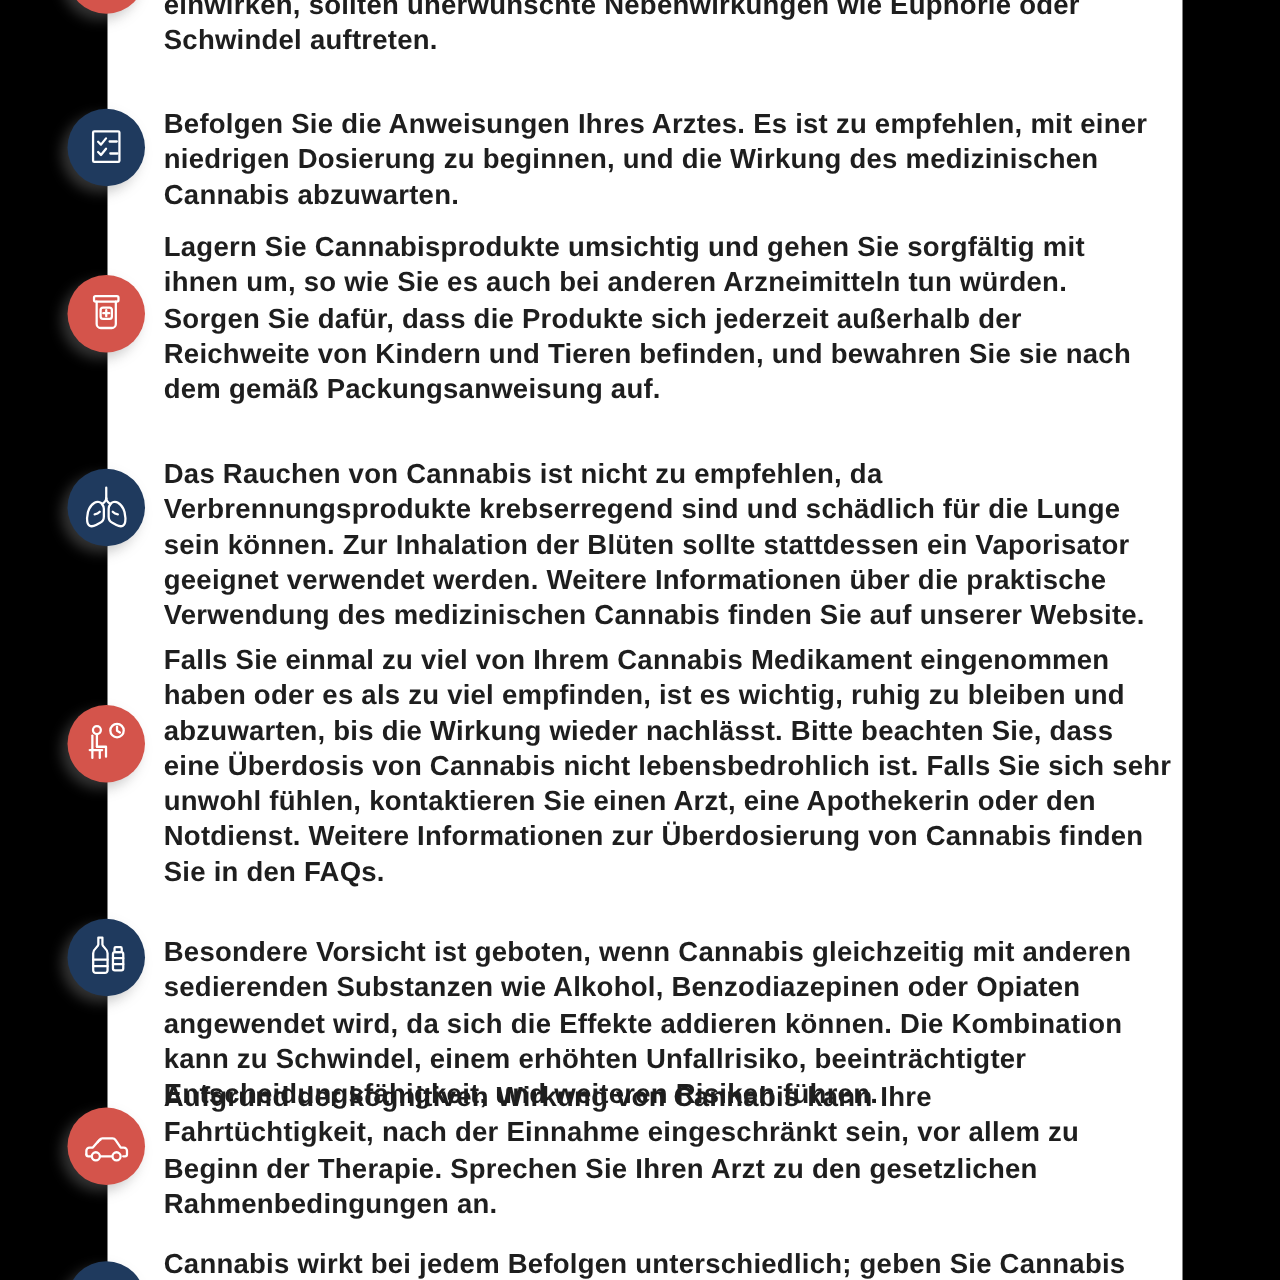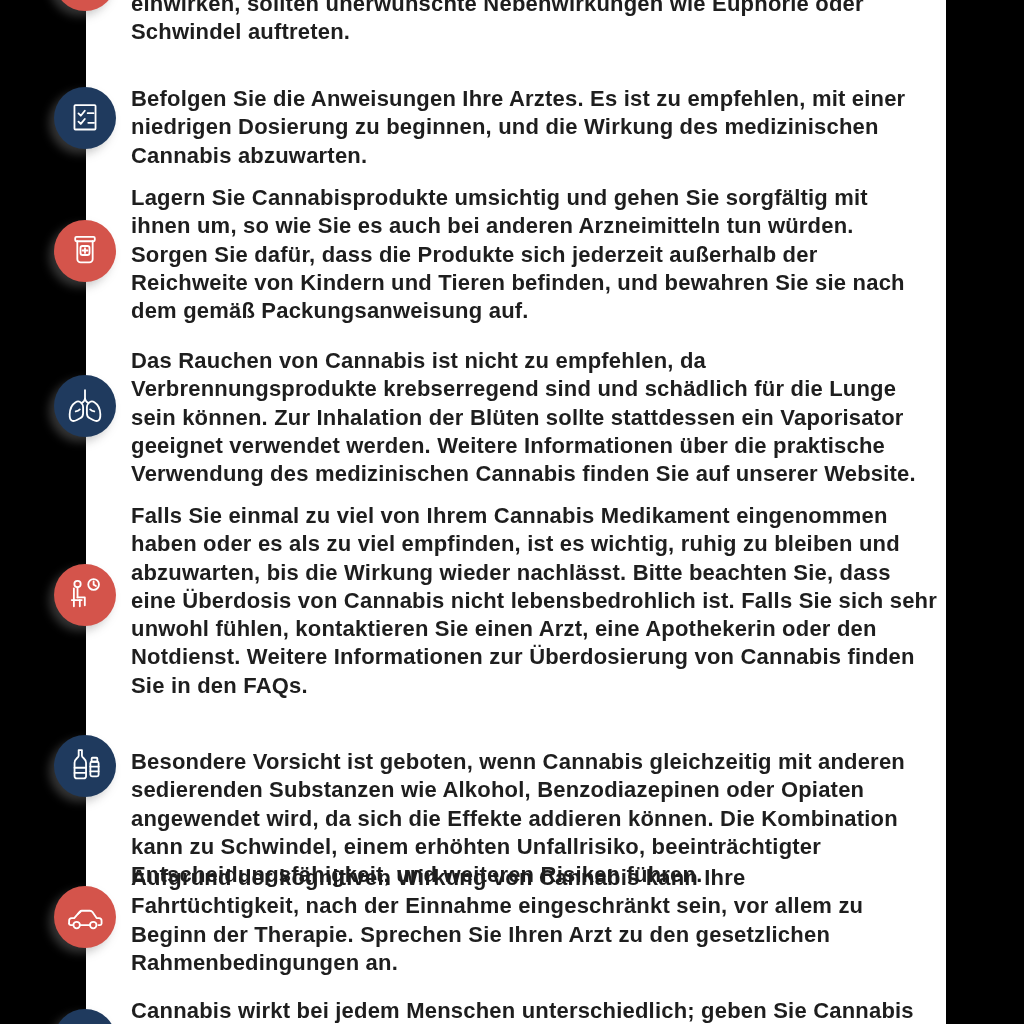--- a/index.html
+++ b/index.html
@@ -15,22 +15,22 @@
     box-shadow:-5px 5px 10px rgba(125,125,125,.42);
   }
   .navy{background:#1f3a5e;}
   .red{background:#d4544b;}
   .ptext{
     position:absolute;left:131px;width:812px;
     font-size:22px;line-height:28.3px;font-weight:600;letter-spacing:.2px;
     color:#1e1e1e;white-space:pre-line;
   }
   
-  .t1{top:-10px}.t2{top:85px}.t3{top:184px}.t4{top:347px}
-  .t5{top:502px}.t6{top:748px}.t7{top:864px}.t8{top:997px}
+  .t1{top:-10px}.t2{top:85px}.t3{top:184px}.t4{top:365px}
+  .t5{top:514px}.t6{top:748px}.t7{top:864px}.t8{top:997px}
   .i1{top:-51px}.i2{top:87px}.i3{top:220px}.i4{top:375px}
   .i5{top:564px}.i6{top:735px}.i7{top:886px}.i8{top:1009px}
   svg{display:block;}
 </style>
 </head>
 <body>
 
 <div class="card"></div>
 
 <div>
@@ -42,21 +42,21 @@
 <div>
   <div class="circle navy i2">
     <svg viewBox="0 0 48 48" width="46" height="46" fill="none" stroke="#fff" stroke-width="1.9" stroke-linecap="round" stroke-linejoin="round">
       <rect x="13" y="10.5" width="22" height="25.5" rx="1"></rect>
       <path d="M17.2 19.2 l2.4 2.4 4.2 -5.2"></path>
       <path d="M26.8 19 h6"></path>
       <path d="M17.2 27.8 l2.4 2.4 4.2 -5.2"></path>
       <path d="M27.4 29 h6"></path>
     </svg>
   </div>
-  <div class="ptext t2">Befolgen Sie die Anweisungen Ihre Arztes. Es ist zu empfehlen, mit einer
+  <div class="ptext t2">Befolgen Sie die Anweisungen Ihres Arztes. Es ist zu empfehlen, mit einer
 niedrigen Dosierung zu beginnen, und die Wirkung des medizinischen
 Cannabis abzuwarten.</div>
 </div>
 
 <div>
   <div class="circle red i3">
     <svg viewBox="0 0 48 48" width="46" height="46" fill="none" stroke="#fff" stroke-width="1.9" stroke-linecap="round" stroke-linejoin="round">
       <rect x="13.8" y="9.2" width="20.4" height="4.6" rx="1.3"></rect>
       <path d="M16 13.8 v18.7 a3.4 3.4 0 0 0 3.4 3.4 h9.2 a3.4 3.4 0 0 0 3.4 -3.4 v-18.7"></path>
       <rect x="19.3" y="18.8" width="9.4" height="9.4" rx="2"></rect>
@@ -140,14 +140,14 @@
     </svg>
   </div>
   <div class="ptext t7">Aufgrund der kognitiven Wirkung von Cannabis kann Ihre
 Fahrtüchtigkeit, nach der Einnahme eingeschränkt sein, vor allem zu
 Beginn der Therapie. Sprechen Sie Ihren Arzt zu den gesetzlichen
 Rahmenbedingungen an.</div>
 </div>
 
 <div>
   <div class="circle navy i8"></div>
-  <div class="ptext t8">Cannabis wirkt bei jedem Menschen unterschiedlich; geben Sie Cannabis</div>
+  <div class="ptext t8">Cannabis wirkt bei jedem Befolgen unterschiedlich; geben Sie Cannabis</div>
 </div>
 
 </body></html>

